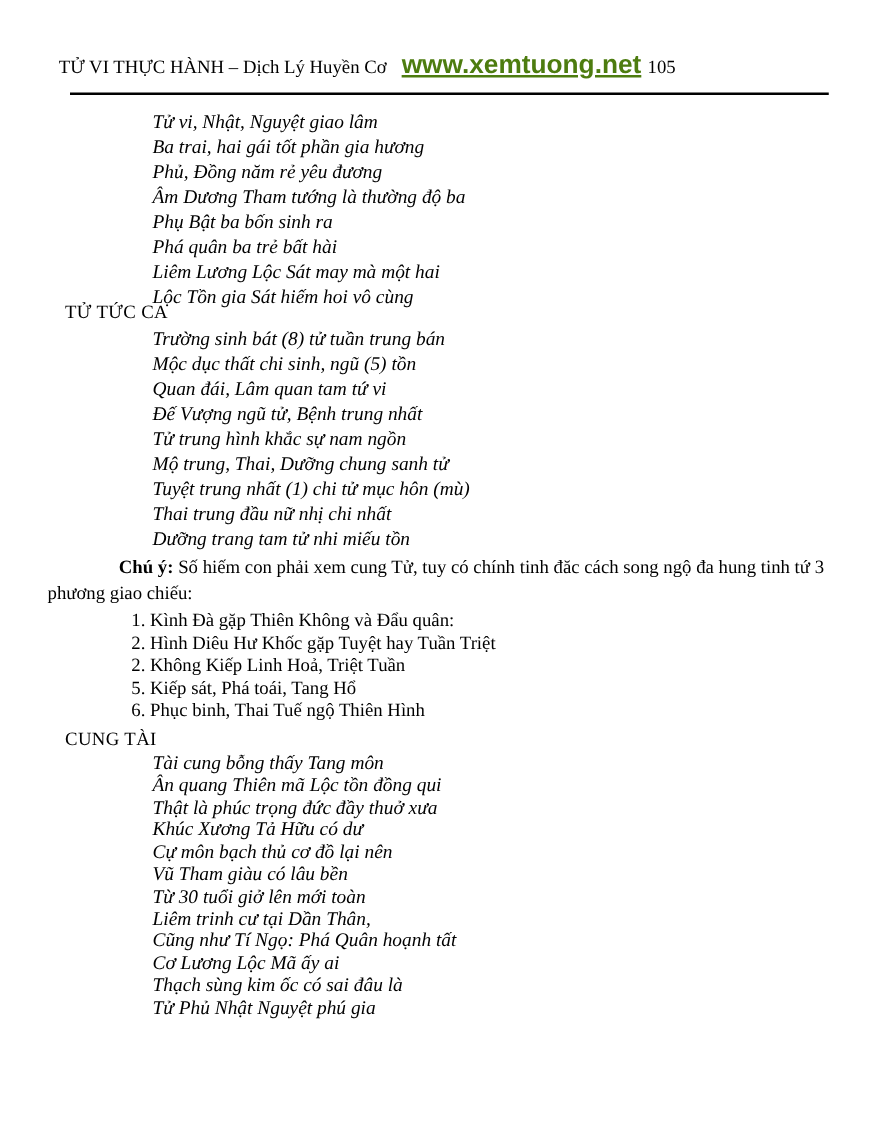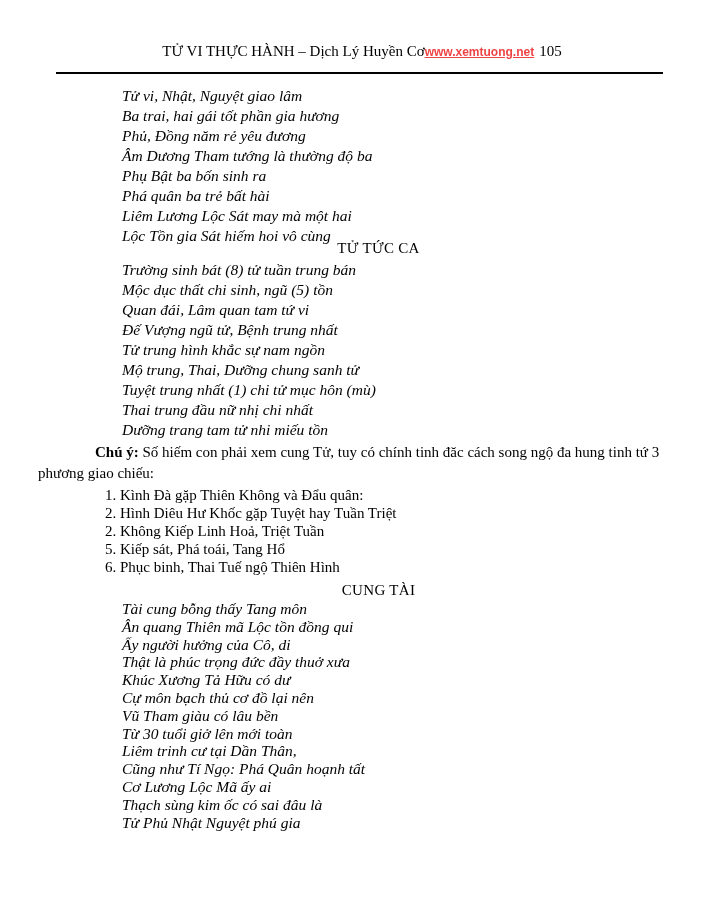--- a/index.html
+++ b/index.html
@@ -8,38 +8,39 @@
     width: 705px;
     height: 913px;
     background: #ffffff;
     color: #000000;
     font-family: "Liberation Serif", serif;
     overflow: hidden;
     box-sizing: border-box;
   }
   .header {
     display: flex;
-    justify-content: center;
+    justify-content: flex-start;
     align-items: baseline;
-    padding: 42px 49px 0 68px;
+    padding: 42px 49px 0 47px;
     line-height: 19px;
+    gap: 12px;
   }
   .header-title {
     font-size: 15px;
     white-space: nowrap;
   }
   .header-right {
     white-space: nowrap;
     font-size: 15px;
   }
   .website-link {
     font-family: "Liberation Sans", sans-serif;
     font-weight: bold;
-    font-size: 12px;
-    color: #ef4444;
+    font-size: 21px;
+    color: #4d7c0f;
     text-decoration: underline;
     cursor: pointer;
     margin-top: 16px;
   }
   .page-num {
     font-size: 15px;
     color: #000000;
     margin-left: 5px;
   }
   .rule {
@@ -51,21 +52,20 @@
   .verse {
     margin-left: 122px;
     font-style: italic;
     font-size: 15.5px;
     line-height: 20px;
   }
   .verse-1 { margin-top: 12px; }
   .verse-2 { margin-top: 2px; }
   .verse-3 { margin-top: 0; line-height: 17.8px; }
   .heading {
-    text-align: center;
     padding-left: 52px;
     font-size: 15px;
     line-height: 20px;
     letter-spacing: 0.3px;
   }
   .heading-1 { margin-top: -8px; }
   .heading-2 { margin-top: 4px; }
   .note {
     margin: 2px 40px 0 38px;
     font-size: 15px;
@@ -127,21 +127,20 @@
     <div>2. Không Kiếp Linh Hoả, Triệt Tuần</div>
     <div>5. Kiếp sát, Phá toái, Tang Hổ</div>
     <div>6. Phục binh, Thai Tuế ngộ Thiên Hình</div>
   </div>
 
   <div class="heading heading-2">CUNG TÀI</div>
 
   <div class="verse verse-3">
     <div>Tài cung bỗng thấy Tang môn</div>
     <div>Ân quang Thiên mã Lộc tồn đồng qui</div>
-    <div>Ấy người hưởng của Cô, di</div>
     <div>Thật là phúc trọng đức đầy thuở xưa</div>
     <div>Khúc Xương Tả Hữu có dư</div>
     <div>Cự môn bạch thủ cơ đồ lại nên</div>
     <div>Vũ Tham giàu có lâu bền</div>
     <div>Từ 30 tuổi giở lên mới toàn</div>
     <div>Liêm trinh cư tại Dần Thân,</div>
     <div>Cũng như Tí Ngọ: Phá Quân hoạnh tất</div>
     <div>Cơ Lương Lộc Mã ấy ai</div>
     <div>Thạch sùng kim ốc có sai đâu là</div>
     <div>Tử Phủ Nhật Nguyệt phú gia</div>

